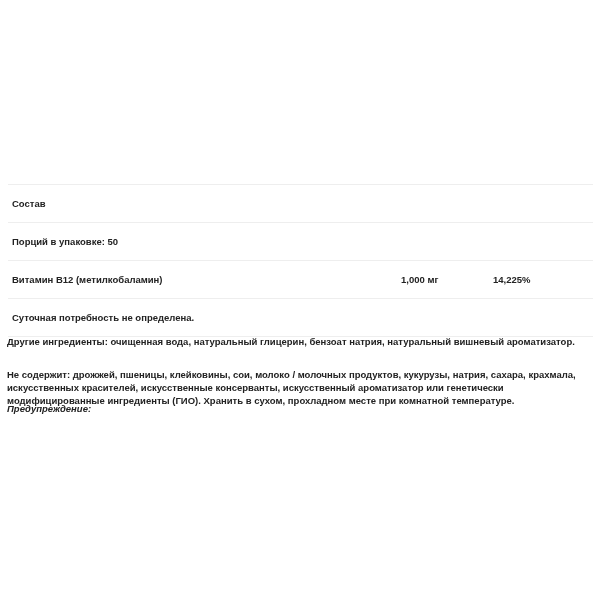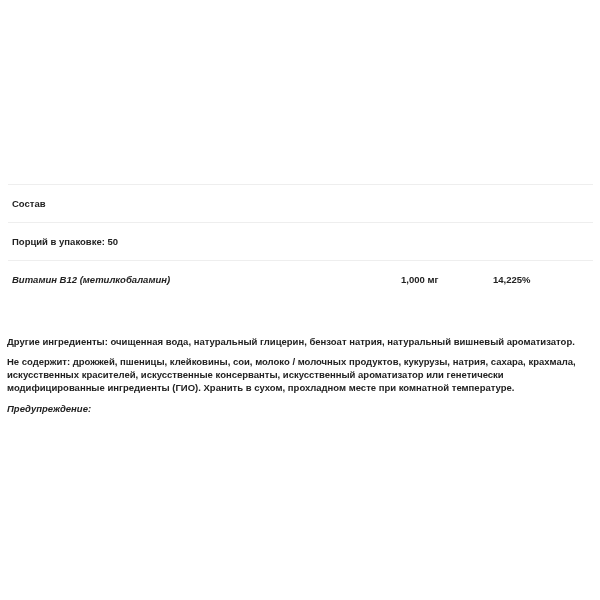--- a/index.html
+++ b/index.html
@@ -26,48 +26,51 @@
     }
     .facts td {
       border-top: 1px solid #eeeeee;
       padding: 8px 4px;
       vertical-align: middle;
       line-height: 12px;
     }
     .facts tr.single td { height: 21px; }
     .facts tr.header td { height: 32px; }
     .facts tr.last td { border-bottom: 1px solid #eeeeee; }
-    .col1 { width: 381px; font-style: italic; }
+    .col1 { width: 381px; }
     .col2 { width: 84px; }
     .col3 { }
     .para {
       position: absolute;
       left: 7px;
       width: 586px;
       line-height: 13px;
       margin: 0;
     }
     .p-other { top: 335px; }
-    .p-free { top: 355px; }
+    .p-free { top: 368px; }
     .p-warning { top: 402px; font-style: italic; }
   </style>
 </head>
 <body>
 
 <table class="facts">
   <tbody>
       <tr class="single">
     <td colspan="3">Состав</td>
   </tr>
   <tr class="single">
     <td colspan="3">Порций в упаковке: 50</td>
   </tr>
   <tr class="single">
     <td class="col1">Витамин B12 (метилкобаламин)</td>
     <td class="col2">1,000 мг</td>
     <td class="col3">14,225%</td>
   </tr>
+  <tr class="single last">
+    <td colspan="3">Суточная потребность не определена.</td>
+  </tr>
 </tbody>
   </table>
 
 <p class="para p-other">Другие ингредиенты: очищенная вода, натуральный глицерин, бензоат натрия, натуральный вишневый ароматизатор.</p>
 <p class="para p-free">Не содержит: дрожжей, пшеницы, клейковины, сои, молоко / молочных продуктов, кукурузы, натрия, сахара, крахмала, искусственных красителей, искусственные консерванты, искусственный ароматизатор или генетически модифицированные ингредиенты (ГИО). Хранить в сухом, прохладном месте при комнатной температуре.</p>
 <p class="para p-warning">Предупреждение:</p>
 
 </body></html>

